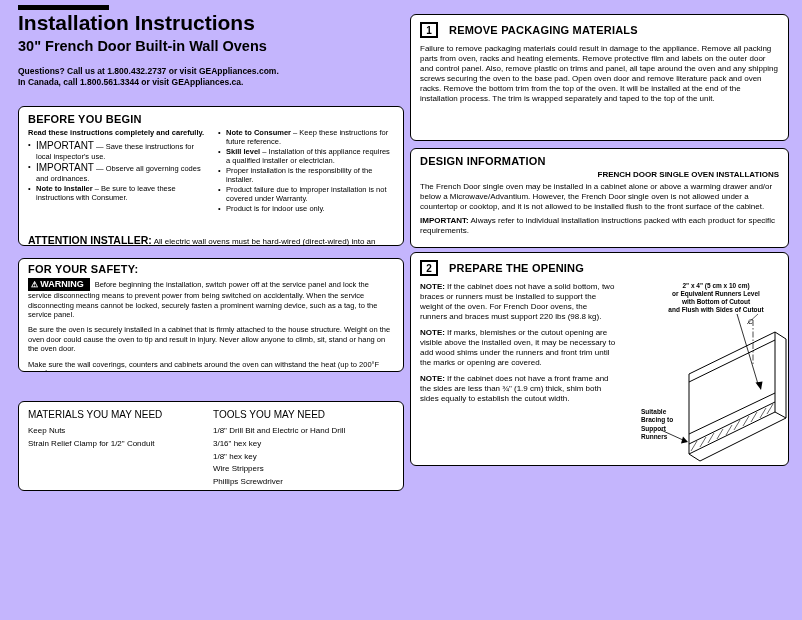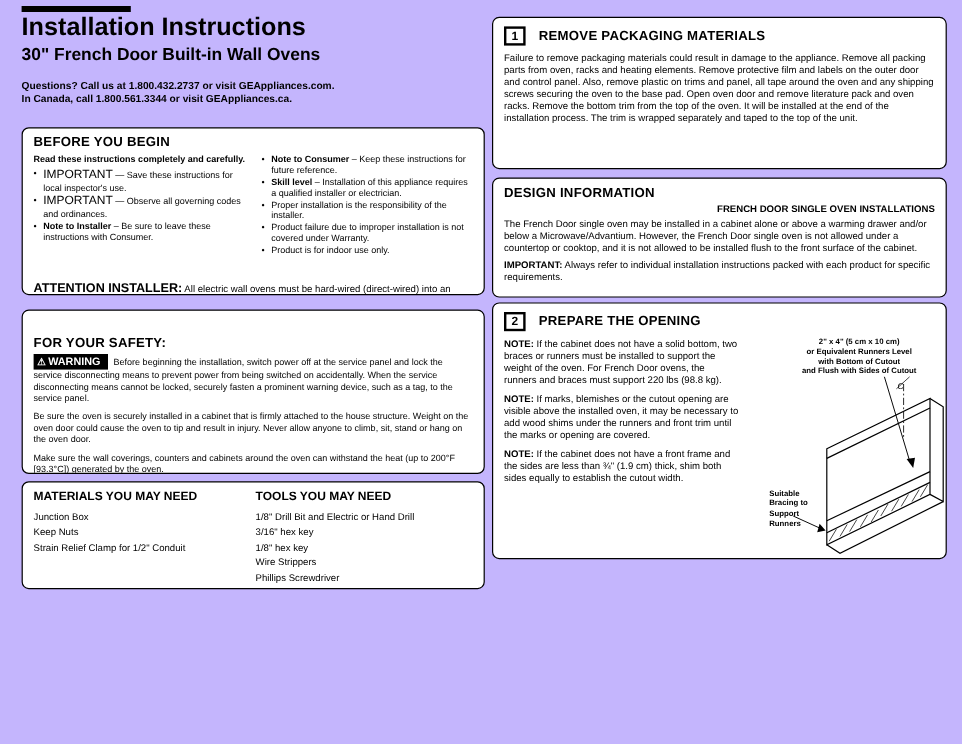--- a/index.html
+++ b/index.html
@@ -12,28 +12,28 @@
   }
   .page { position:absolute; left:0; top:0; width:802px; height:620px; background:#c4b5fd; }
 
   .topbar { position:absolute; left:18px; top:5px; width:91px; height:5px; background:#000; }
   .title { position:absolute; left:18px; top:11px; font-size:21px; font-weight:700; }
   .subtitle { position:absolute; left:18px; top:38px; font-size:14.5px; font-weight:700; }
   .contact { position:absolute; left:18px; top:66px; font-size:8.5px; font-weight:700; line-height:1.3; }
 
   .box { position:absolute; border:1.5px solid #000; border-radius:6px; background:#fff; overflow:hidden; }
   .byb    { left:18px;  top:106px; width:386px; height:140px; padding:6px 9px; }
-  .safety { left:18px;  top:258px; width:386px; height:137px; padding:21px 9px; }
+  .safety { left:18px;  top:258px; width:386px; height:114px; padding:4px 9px; }
   .mats   { left:18px;  top:401px; width:386px; height:90px;  padding:7px 9px; display:flex; }
   .step1  { left:410px; top:14px;  width:379px; height:127px; padding:7px 9px; }
   .design { left:410px; top:148px; width:379px; height:100px; padding:6px 9px; }
   .step2  { left:410px; top:252px; width:379px; height:214px; padding:7px 9px; }
 
   .h1 { font-size:11px; font-weight:700; margin-bottom:3px; letter-spacing:0.2px; }
-  .h2 { font-size:10px; font-weight:700; margin-bottom:5px; }
+  .h2 { font-size:10px; font-weight:400; margin-bottom:5px; }
 
   .byb-cols { display:flex; gap:12px; }
   .byb-left { width:178px; flex:none; }
   .byb-right { flex:1; }
   .intro { font-size:7.5px; font-weight:700; line-height:1.2; margin-bottom:3px; }
   .bullet { display:flex; margin-bottom:1px; font-size:7.5px; line-height:1.2; }
   .bullet .mk { width:8px; flex:none; }
   .lead-b { font-weight:700; }
   .lead-lg { font-weight:400; font-size:10px; }
   .attention { margin-top:20px; font-size:8px; line-height:1.2; }
@@ -131,21 +131,20 @@
     <div class="spara">
       <span class="warnbadge"><span class="warn-icon">⚠</span><span>WARNING</span></span><span>Before beginning the installation, switch power off at the service panel and lock the service disconnecting means to prevent power from being switched on accidentally. When the service disconnecting means cannot be locked, securely fasten a prominent warning device, such as a tag, to the service panel.</span>
     </div>
     <div class="spara">Be sure the oven is securely installed in a cabinet that is firmly attached to the house structure. Weight on the oven door could cause the oven to tip and result in injury. Never allow anyone to climb, sit, stand or hang on the oven door.</div>
     <div class="spara">Make sure the wall coverings, counters and cabinets around the oven can withstand the heat (up to 200°F [93.3°C]) generated by the oven.</div>
   </section>
 
   <section class="box mats">
     <div class="mcol">
       <div class="h2">MATERIALS YOU MAY NEED</div>
-      <div class="mitem">Junction Box</div>
       <div class="mitem">Keep Nuts</div>
       <div class="mitem">Strain Relief Clamp for 1/2" Conduit</div>
     </div>
     <div class="tcol">
       <div class="h2">TOOLS YOU MAY NEED</div>
       <div class="mitem">1/8" Drill Bit and Electric or Hand Drill</div>
       <div class="mitem">3/16" hex key</div>
       <div class="mitem">1/8" hex key</div>
       <div class="mitem">Wire Strippers</div>
       <div class="mitem">Phillips Screwdriver</div>

